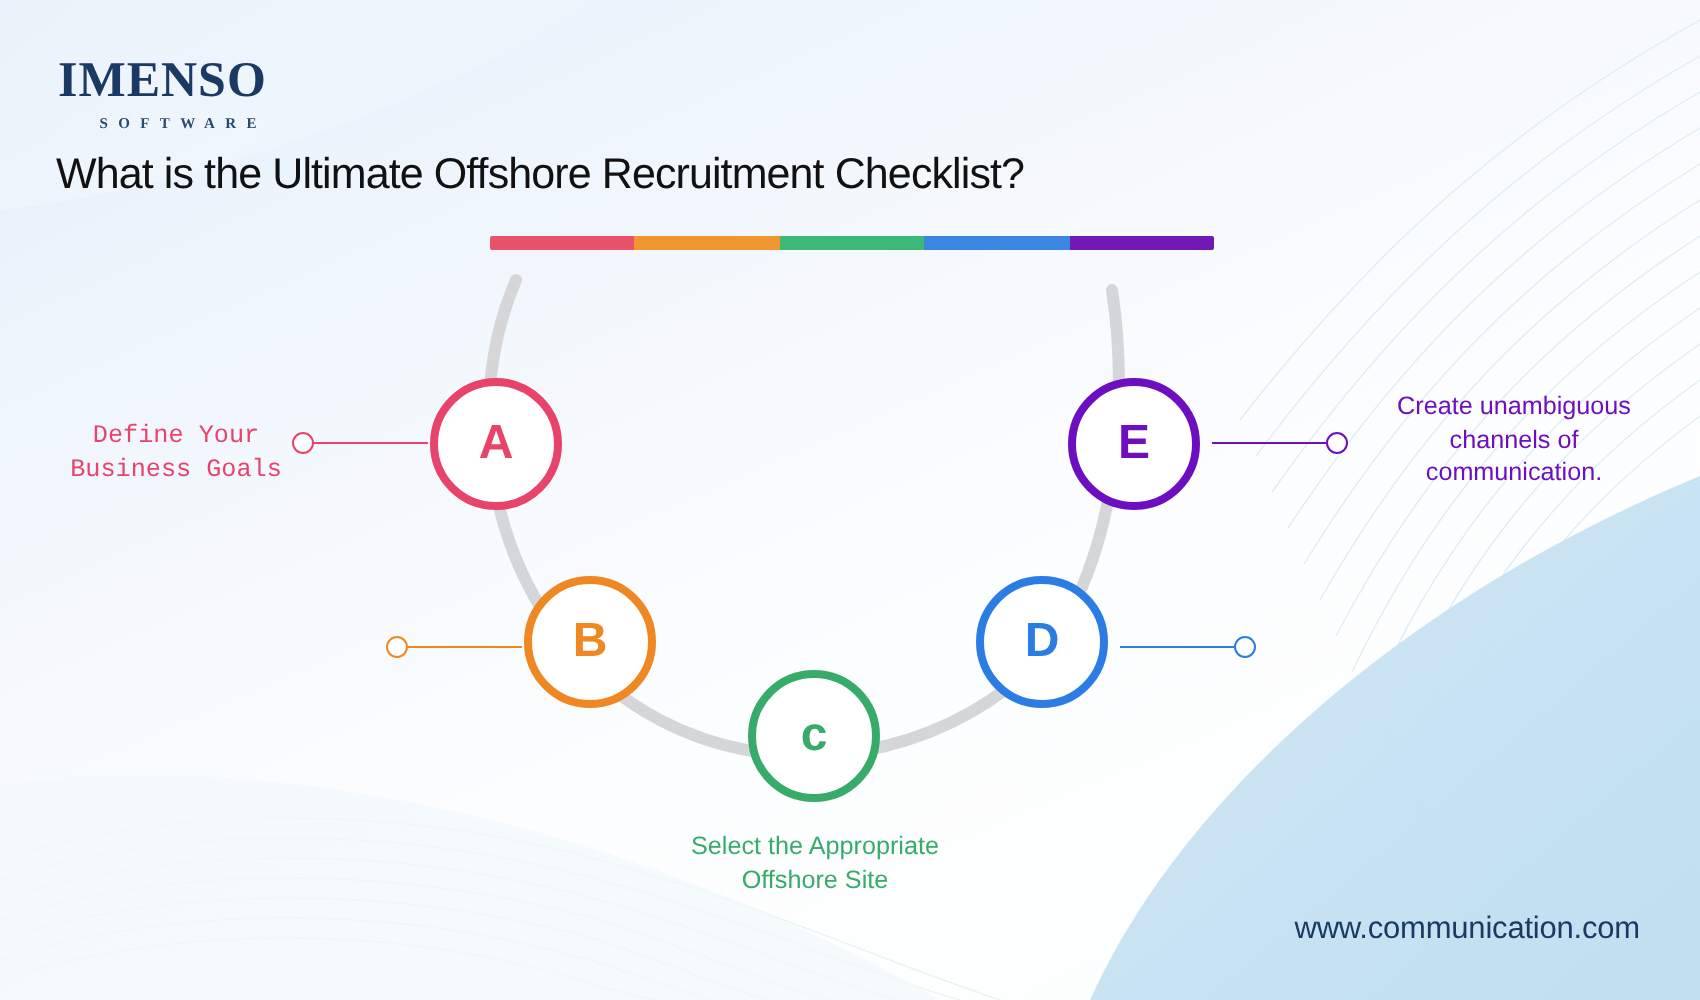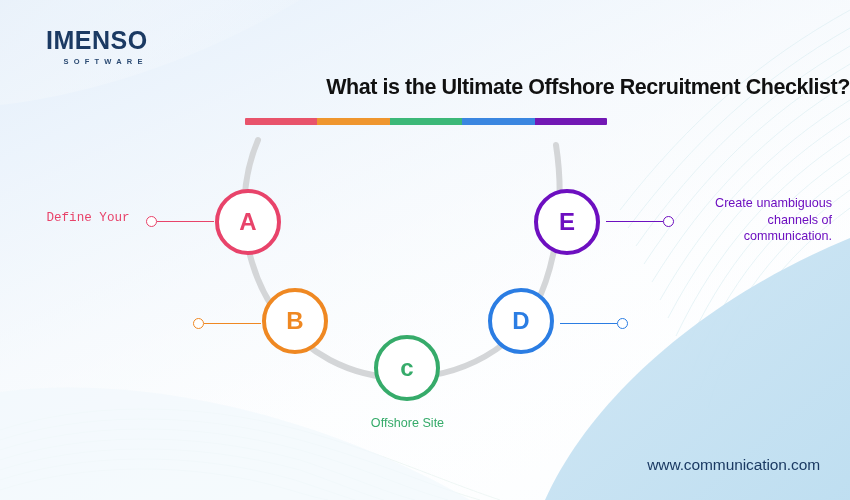--- a/index.html
+++ b/index.html
@@ -21,23 +21,24 @@
     position: absolute;
     inset: 0;
     width: 850px;
     height: 500px;
     pointer-events: none;
   }
 
   
   .logo-block {
     position: absolute;
-    left: 46px;
+    left: 29px;
     top: 28px;
     line-height: 1;
+    font-family: Liberation Serif, serif;
   }
   .logo-word {
     font-size: 25px;
     font-weight: bold;
     letter-spacing: 0.5px;
     color: #1b3a63;
   }
   .logo-sub {
     margin-top: 5px;
     font-size: 7.5px;
@@ -46,25 +47,25 @@
     color: #2b4a72;
     text-align: right;
   }
 
   
   .title {
     position: absolute;
     left: 0;
     top: 75px;
     width: 850px;
-    text-align: right;
+    text-align: left;
     padding-left: 28px;
     box-sizing: border-box;
     font-size: 21.5px;
-    font-weight: bold;
+    font-weight: normal;
     letter-spacing: -0.45px;
     color: #111111;
     white-space: nowrap;
   }
   .title-underline {
     position: absolute;
     left: 245px;
     top: 118px;
     width: 362px;
     height: 7px;
@@ -106,21 +107,21 @@
   }
 
   
   .caption {
     position: absolute;
     font-size: 12.6px;
     line-height: 1.33;
     font-weight: normal;
     z-index: 3;
   }
-  .caption.right  { text-align: right; }
+  .caption.right  { text-align: center; }
   .caption.left   { text-align: center; font-family: Liberation Mono, monospace; }
   .caption.center { text-align: center; }
 
   
   .site-url {
     position: absolute;
     right: 30px;
     bottom: 26px;
     font-size: 15.5px;
     color: #1b3a63;
@@ -235,26 +236,28 @@
   <div class="node" style="left:488px; top:288px; width:66px; height:66px; border:4.5px solid #2b7de3;">
     <span class="node-letter" style="color:#2b7de3; font-size:24px;">D</span>
   </div>
 
   <div class="node" style="left:534px; top:189px; width:66px; height:66px; border:4.5px solid #6d0fc0;">
     <span class="node-letter" style="color:#6d0fc0; font-size:24px;">E</span>
   </div>
 
   <div class="caption left" style="left:32px; top:210px; width:112px; color:#e8436a;">
     <div>Define Your</div>
+    <div>Business Goals</div>
   </div>
 
   <div class="caption left" style="left:32px; top:313px; width:160px; color:#ef8822;">
   </div>
 
   <div class="caption center" style="left:310px; top:415px; width:195px; color:#36ab6a;">
+    <div>Select the Appropriate</div>
     <div>Offshore Site</div>
   </div>
 
 
   <div class="caption right" style="left:682px; top:195px; width:150px; color:#6d0fc0;">
     <div>Create unambiguous</div>
     <div>channels of</div>
     <div>communication.</div>
   </div>
 

